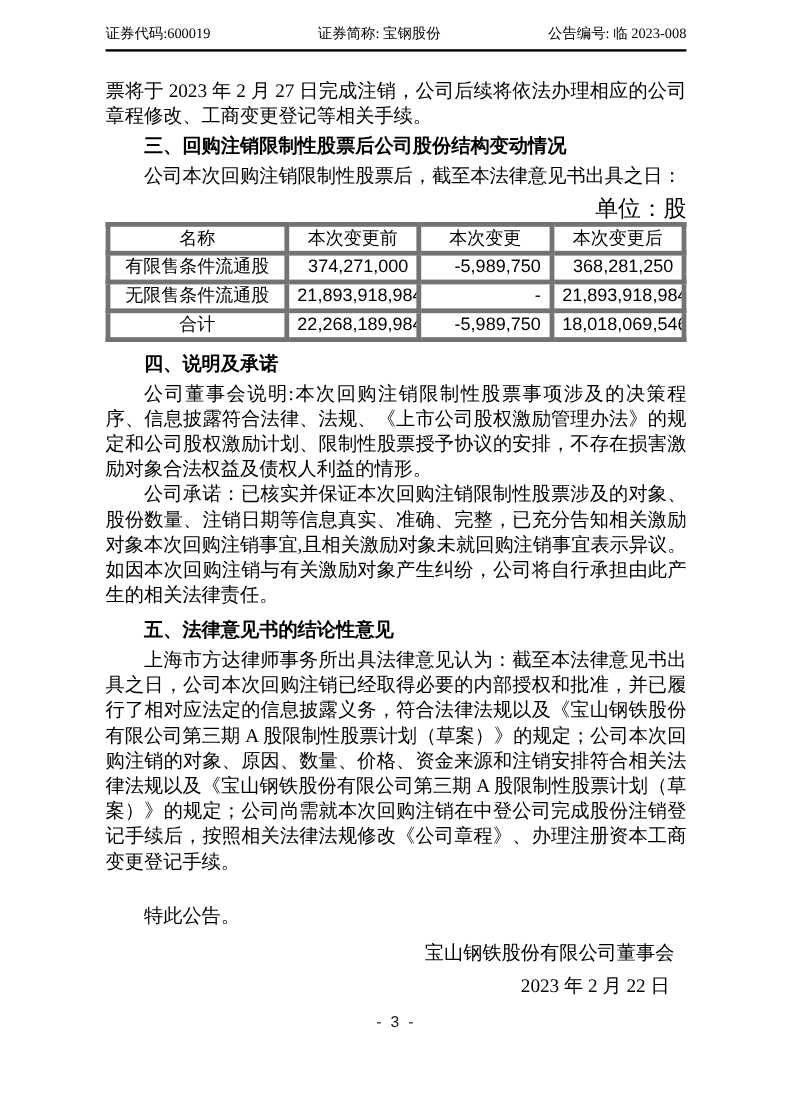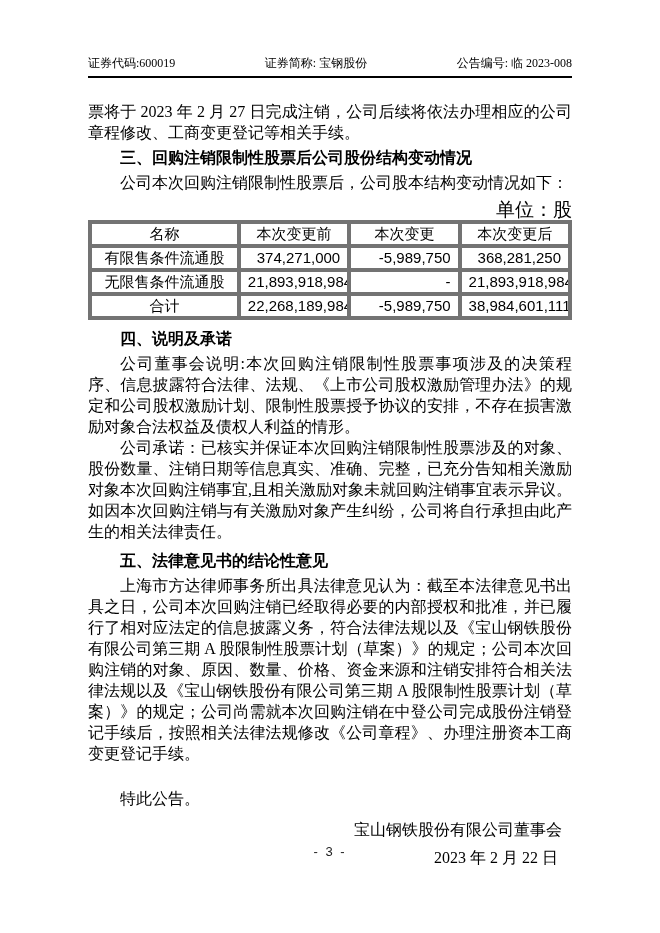--- a/index.html
+++ b/index.html
@@ -8,21 +8,21 @@
     width: 660px;
     height: 933px;
     position: relative;
     overflow: hidden;
     color: #000000;
     font-family: "Liberation Serif", "DejaVu Serif", serif;
   }
   .page {
     width: 660px;
     height: 907px;
-    padding: 56px 88px 0 88px;
+    padding: 21px 88px 0 88px;
     position: relative;
   }
   
   .doc-header {
     display: flex;
     justify-content: space-between;
     align-items: flex-end;
     font-size: 12px;
     line-height: 14px;
     padding-bottom: 6px;
@@ -105,21 +105,21 @@
     <span>证券代码:600019</span>
     <span>证券简称: 宝钢股份</span>
     <span>公告编号: 临 2023-008</span>
   </div>
 
   <div class="content">
 
     <p class="para-cont">票将于 2023 年 2 月 27 日完成注销，公司后续将依法办理相应的公司章程修改、工商变更登记等相关手续。</p>
 
     <p class="sec-heading first">三、回购注销限制性股票后公司股份结构变动情况</p>
-    <p class="para">公司本次回购注销限制性股票后，公司股本结构变动情况如下：</p>
+    <p class="para">公司本次回购注销限制性股票后，截至本法律意见书出具之日：</p>
     <p class="unit-note">单位：股</p>
 
     <table class="share-table">
       <colgroup>
         <col style="width:31%">
         <col style="width:23%">
         <col style="width:23%">
         <col style="width:23%">
       </colgroup>
       <thead>
@@ -140,21 +140,21 @@
         <tr>
           <td class="cell-name">无限售条件流通股</td>
           <td class="cell-num">21,893,918,984</td>
           <td class="cell-num">-</td>
           <td class="cell-num">21,893,918,984</td>
         </tr>
         <tr>
           <td class="cell-name">合计</td>
           <td class="cell-num">22,268,189,984</td>
           <td class="cell-num">-5,989,750</td>
-          <td class="cell-num">38,984,601,111</td>
+          <td class="cell-num">18,018,069,546</td>
         </tr>
       </tbody>
     </table>
 
     <p class="sec-heading">四、说明及承诺</p>
     <p class="para">公司董事会说明:本次回购注销限制性股票事项涉及的决策程序、信息披露符合法律、法规、《上市公司股权激励管理办法》的规定和公司股权激励计划、限制性股票授予协议的安排，不存在损害激励对象合法权益及债权人利益的情形。</p>
     <p class="para">公司承诺：已核实并保证本次回购注销限制性股票涉及的对象、股份数量、注销日期等信息真实、准确、完整，已充分告知相关激励对象本次回购注销事宜,且相关激励对象未就回购注销事宜表示异议。如因本次回购注销与有关激励对象产生纠纷，公司将自行承担由此产生的相关法律责任。</p>
 
     <p class="sec-heading">五、法律意见书的结论性意见</p>
     <p class="para">上海市方达律师事务所出具法律意见认为：截至本法律意见书出具之日，公司本次回购注销已经取得必要的内部授权和批准，并已履行了相对应法定的信息披露义务，符合法律法规以及《宝山钢铁股份有限公司第三期 A 股限制性股票计划（草案）》的规定；公司本次回购注销的对象、原因、数量、价格、资金来源和注销安排符合相关法律法规以及《宝山钢铁股份有限公司第三期 A 股限制性股票计划（草案）》的规定；公司尚需就本次回购注销在中登公司完成股份注销登记手续后，按照相关法律法规修改《公司章程》、办理注册资本工商变更登记手续。</p>

